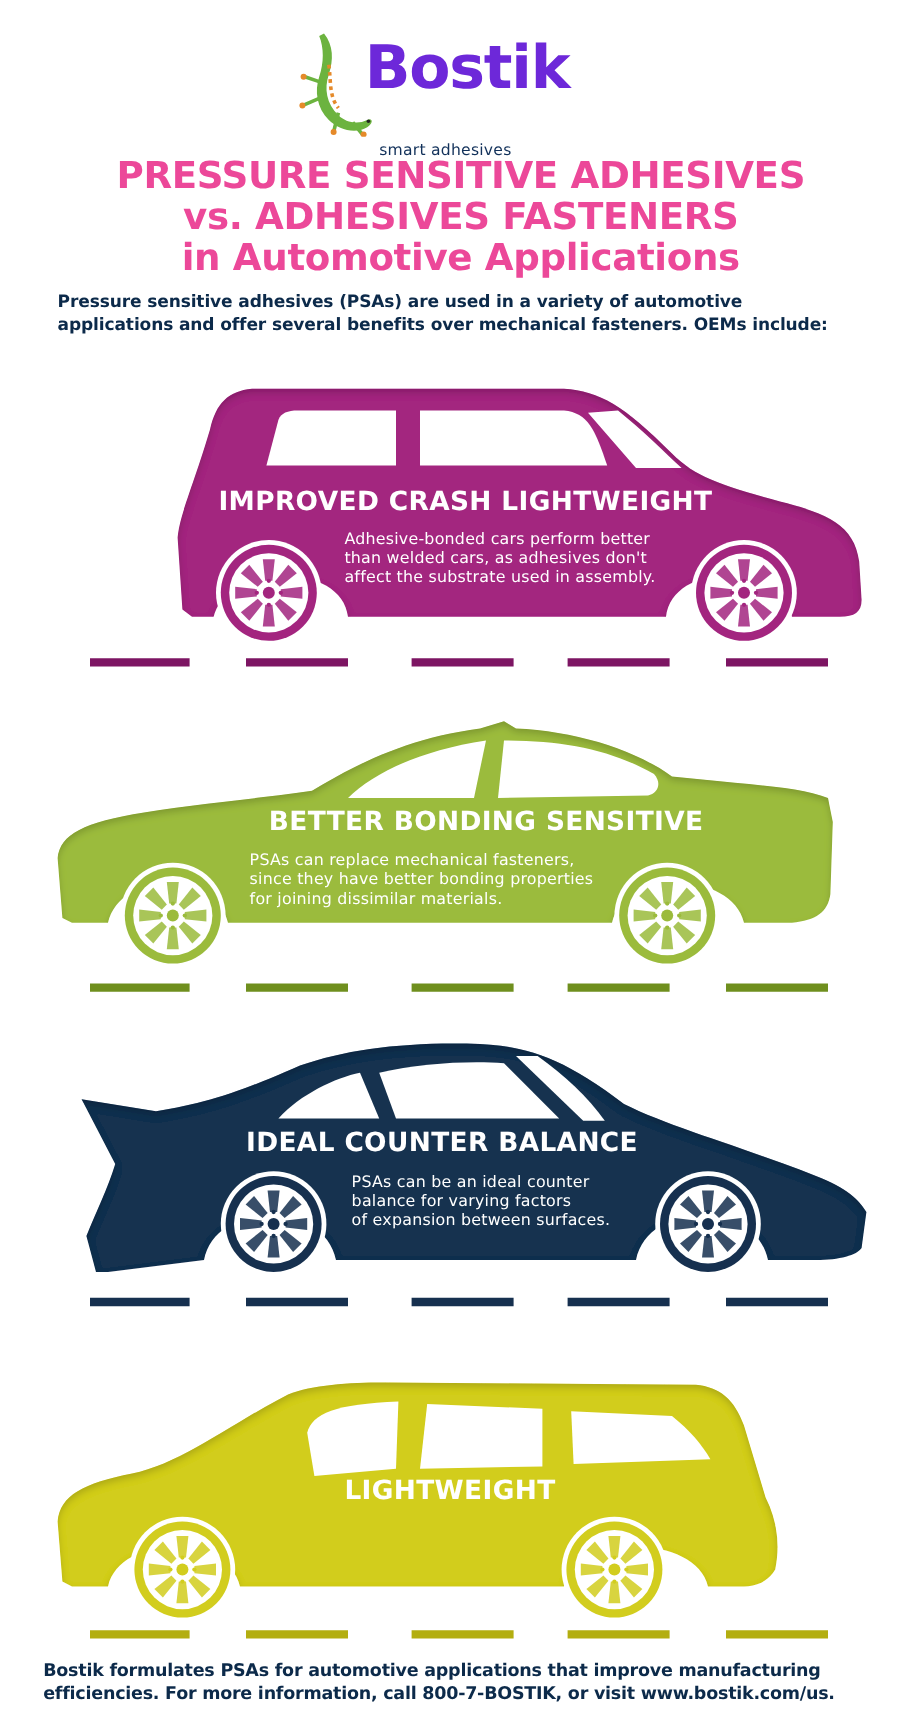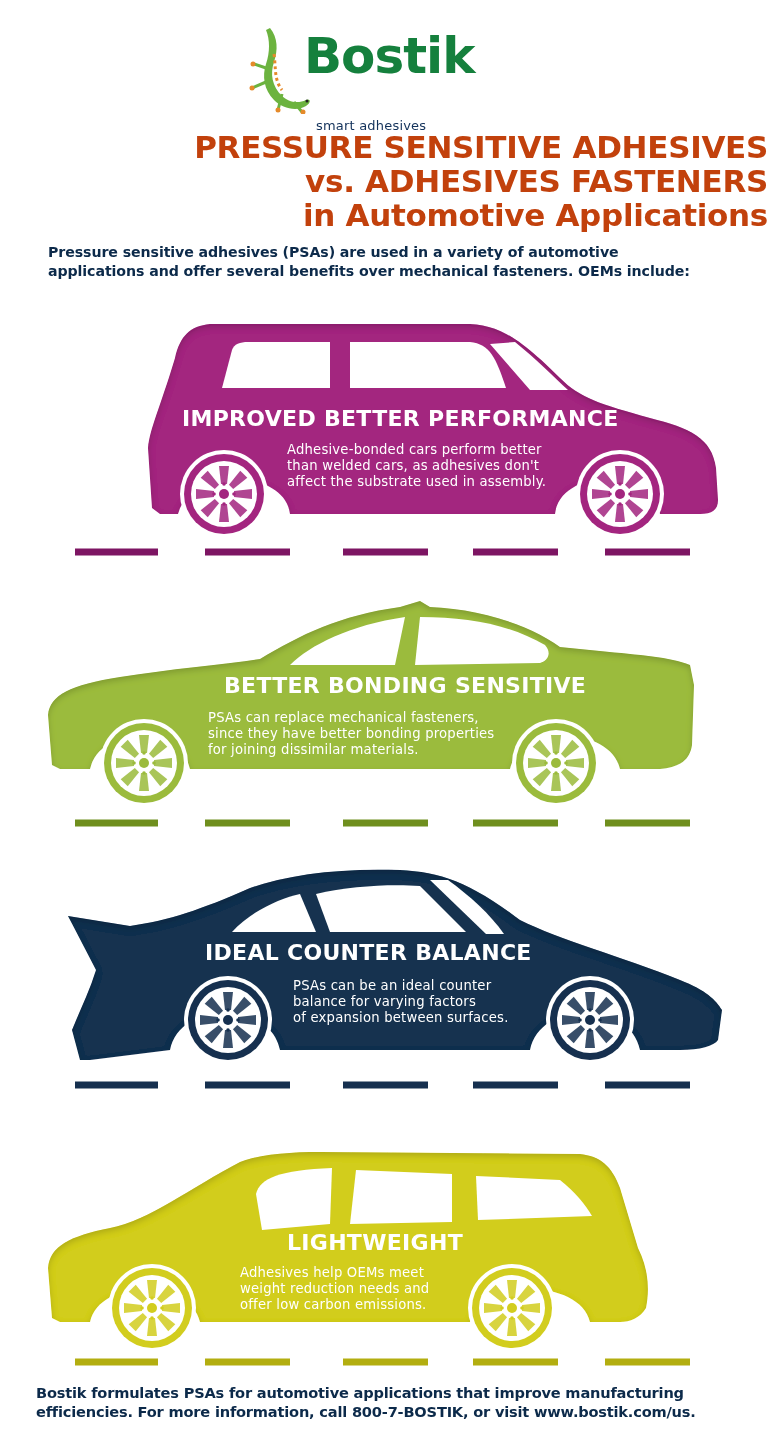--- a/index.html
+++ b/index.html
@@ -1,20 +1,20 @@
 <!DOCTYPE html>
 <html><head>
 <meta charset="utf-8">
 <style>
   html, body { margin: 0; padding: 0; background: #ffffff; }
   body { width: 768px; height: 1440px; position: relative; overflow: hidden; font-family: "DejaVu Sans", sans-serif; color: #0e2a47; }
   .logo { position: absolute; left: 248px; top: 24px; width: 240px; height: 90px; }
-  .logo-word { position: absolute; left: 56px; top: 2px; font-family: "DejaVu Sans", sans-serif; font-weight: bold; font-size: 50px; letter-spacing: -1px; color: #15803d; line-height: 60px; }
+  .logo-word { position: absolute; left: 56px; top: 2px; font-family: "DejaVu Sans", sans-serif; font-weight: bold; font-size: 50px; letter-spacing: -1px; color: #6d28d9; line-height: 60px; }
   .logo-tag { position: absolute; left: 68px; top: 62px; font-size: 13px; color: #12315a; letter-spacing: 0.2px; margin-top: 32px; }
-  .title { position: absolute; left: 0; top: 130px; width: 768px; text-align: right; font-weight: bold; font-size: 31px; line-height: 34px; color: #c2410c; letter-spacing: -0.3px; }
+  .title { position: absolute; left: 0; top: 130px; width: 768px; text-align: center; font-weight: bold; font-size: 31px; line-height: 34px; color: #ec4899; letter-spacing: -0.3px; }
   .title div { white-space: nowrap; }
   .intro { position: absolute; left: 48px; top: 243px; width: 700px; font-weight: bold; font-size: 14.2px; line-height: 19px; color: #0c2a4a; letter-spacing: -0.1px; }
   .card { position: absolute; left: 0; width: 768px; }
   .card svg { position: absolute; left: 0; top: 0; }
   .card-title { position: absolute; font-weight: bold; color: #ffffff; white-space: nowrap; letter-spacing: 0.3px; }
   .card-desc { position: absolute; color: #ffffff; font-size: 13.2px; line-height: 16px; white-space: nowrap; letter-spacing: 0.2px; }
   .footer { position: absolute; left: 36px; top: 1383px; width: 720px; font-weight: bold; font-size: 14.6px; line-height: 19px; color: #0c2a4a; letter-spacing: -0.2px; }
 </style>
 </head>
 <body>
@@ -90,21 +90,21 @@
     <path d="M 350 24 L 470 24 C 490 26, 496 40, 506 70 L 350 70 Z" fill="#ffffff"></path>
     <path d="M 490 26 L 515 24 C 535 40, 555 60, 568 72 L 530 72 Z" fill="#ffffff"></path>
     <line x1="75" y1="234" x2="158" y2="234" stroke="#7d1563" stroke-width="7"></line>
     <line x1="205" y1="234" x2="290" y2="234" stroke="#7d1563" stroke-width="7"></line>
     <line x1="343" y1="234" x2="428" y2="234" stroke="#7d1563" stroke-width="7"></line>
     <line x1="473" y1="234" x2="558" y2="234" stroke="#7d1563" stroke-width="7"></line>
     <line x1="605" y1="234" x2="690" y2="234" stroke="#7d1563" stroke-width="7"></line>
     <use href="#wheel" x="224" y="176"></use>
     <use href="#wheel" x="620" y="176"></use>
   </svg>
-  <div class="card-title" style="left:182px;top:88px;font-size:22px;">IMPROVED BETTER PERFORMANCE</div>
+  <div class="card-title" style="left:182px;top:88px;font-size:22px;">IMPROVED CRASH LIGHTWEIGHT</div>
   <div class="card-desc" style="left:287px;top:124px;">
     <div>Adhesive-bonded cars perform better</div>
     <div>than welded cars, as adhesives don't</div>
     <div>affect the substrate used in assembly.</div>
   </div>
 </div>
 
 <div class="card" style="top:595px;height:240px;">
   <svg width="768" height="240" viewBox="0 0 768 240" style="color:#9bbb3c">
     <g filter="url(#emboss)">
@@ -162,23 +162,18 @@
     <path d="M 476 28 L 560 32 C 575 44, 585 56, 592 68 L 478 72 Z" fill="#ffffff"></path>
     <line x1="75" y1="214" x2="158" y2="214" stroke="#b3ae10" stroke-width="7"></line>
     <line x1="205" y1="214" x2="290" y2="214" stroke="#b3ae10" stroke-width="7"></line>
     <line x1="343" y1="214" x2="428" y2="214" stroke="#b3ae10" stroke-width="7"></line>
     <line x1="473" y1="214" x2="558" y2="214" stroke="#b3ae10" stroke-width="7"></line>
     <line x1="605" y1="214" x2="690" y2="214" stroke="#b3ae10" stroke-width="7"></line>
     <use href="#wheel" x="152" y="160"></use>
     <use href="#wheel" x="512" y="160"></use>
   </svg>
   <div class="card-title" style="left:287px;top:82px;font-size:22px;">LIGHTWEIGHT</div>
-  <div class="card-desc" style="left:240px;top:117px;">
-    <div>Adhesives help OEMs meet</div>
-    <div>weight reduction needs and</div>
-    <div>offer low carbon emissions.</div>
-  </div>
 </div>
 
 <div class="footer">
   <div>Bostik formulates PSAs for automotive applications that improve manufacturing</div>
   <div>efficiencies. For more information, call 800-7-BOSTIK, or visit www.bostik.com/us.</div>
 </div>
 
 </body></html>

